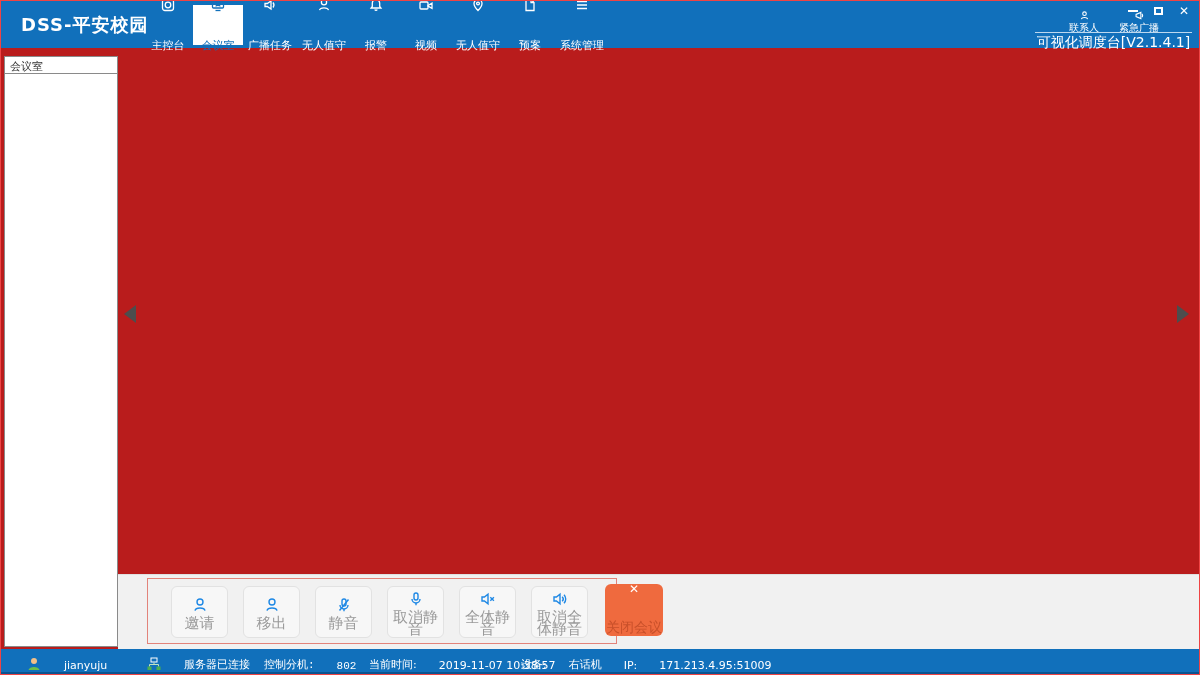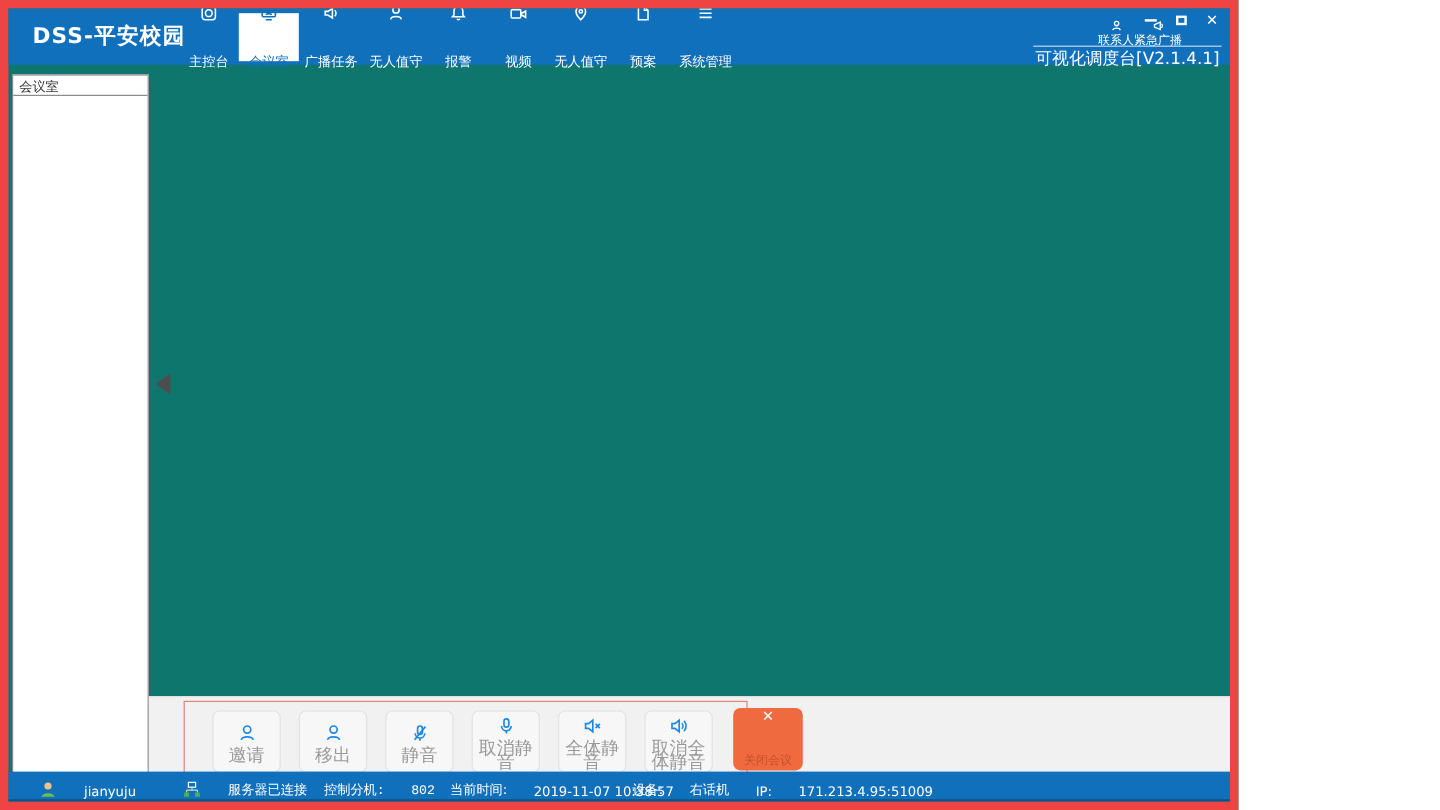--- a/index.html
+++ b/index.html
@@ -1,35 +1,35 @@
 <!DOCTYPE html>
 <html><head>
 <meta charset="utf-8">
 <style>
   * { margin:0; padding:0; box-sizing:border-box; }
   html,body { width:1200px; height:675px; }
   body { font-family:"DejaVu Sans","Liberation Sans",sans-serif; }
-  .app { position:relative; width:1032px; height:675px; background:#0f766e; overflow:hidden; border:7px solid #ef4444; }
+  .app { position:relative; width:1200px; height:675px; background:#b91c1c; overflow:hidden; border:1px solid #ef4444; }
 
   
   .top-bar { position:absolute; left:0; top:0; width:100%; height:47px; background:#1170bb; }
   .logo { position:absolute; left:20px; top:0; height:47px; line-height:47px; color:#fff; font-size:18px; font-weight:bold; letter-spacing:1px; white-space:nowrap; }
   .tabs { position:absolute; left:142px; top:0; height:47px; display:flex; }
   .tab { min-width:50px; padding:0 5px; height:40px; margin-top:4px; display:flex; flex-direction:column; align-items:center; justify-content:center; color:#fff; cursor:pointer;gap:24px; }
   .tab.active { background:#fff; color:#1170bb; }
   .tab .t-icon { height:17px; display:flex; align-items:center; }
   .tab .t-label { font-size:11px; white-space:nowrap; margin-top:1px; }
 
   .win-controls { position:absolute; top:4px; right:10px; display:flex; gap:16px; align-items:center; height:12px; }
   .wc { color:#fff; cursor:pointer; display:flex; align-items:center; }
   .min-bar { width:10px; height:2px; background:#fff; }
   .max-box { width:9px; height:8px; border:2px solid #fff; }
   .close-x { font-size:12px; font-weight:bold; line-height:10px; }
 
-  .quick-actions { position:absolute; top:9px; right:40px; display:flex; }
+  .quick-actions { position:absolute; top:9px; right:40px; display:flex; gap:20px; }
   .qa { display:flex; flex-direction:column; align-items:center; color:#fff; cursor:pointer; }
   .qa .qa-icon { height:10px; display:flex; align-items:center; }
   .qa .qa-label { font-size:10px; white-space:nowrap; margin-top:1px; }
   .sep-line { position:absolute; top:31px; right:7px; width:157px; border-top:1px solid #bcd8ef; }
   .subtitle { position:absolute; top:33px; right:7px; width:157px; text-align:center; color:#fff; font-size:14px; white-space:nowrap; }
 
   
   .sidebar { position:absolute; left:3px; top:55px; width:114px; height:591px; background:#fff; border:1px solid #8a8a8a; }
   .sidebar-header { height:17px; padding:2px 5px; font-size:11px; color:#333; border-bottom:1px solid #8a8a8a; }
 
@@ -40,21 +40,21 @@
 
   
   .bottom-strip { position:absolute; left:117px; top:573px; width:1083px; height:77px; background:#f1f1f1; border-top:1px solid #e0e0e0; }
   .highlight-rect { position:absolute; left:146px; top:577px; width:470px; height:66px; border:1px solid #e2837a; }
   .conf-buttons { position:absolute; left:170px; top:585px; display:flex; gap:15px; }
   .conf-btn { width:57px; height:52px; background:#f7f7f7; border:1px solid #e2e2e2; border-radius:6px; display:flex; flex-direction:column; align-items:center; justify-content:center; color:#9a9a9a; cursor:pointer; padding:2px; }
   .conf-btn .b-icon { color:#1e88e5; height:18px; display:flex; align-items:center; }
   .conf-btn .b-label { font-size:15px; line-height:12px; text-align:center; margin-top:3px; }
   .close-meeting { position:absolute; left:604px; top:583px; width:58px; height:52px; background:#ef6a3e; border-radius:6px; display:flex; flex-direction:column; align-items:center; justify-content:center; cursor:pointer; }
   .close-meeting .cm-x { color:#fff; font-size:12px; font-weight:bold; line-height:12px; }
-  .close-meeting .cm-label { font-size:10px; color:#c8502a; margin-top:24px; white-space:nowrap; }
+  .close-meeting .cm-label { font-size:14px; color:#c8502a; margin-top:24px; white-space:nowrap; }
 
   
   .status-bar { position:absolute; left:0; bottom:2px; width:100%; height:23px; background:#1170bb; color:#fff; font-size:11px; }
   .sb-item { position:absolute; top:0; height:23px; display:flex; align-items:flex-end; gap:22px; white-space:nowrap; }
   .bottom-edge { position:absolute; left:0; bottom:0; width:100%; height:2px; background:#0c5490; }
 
   svg { display:block; }
 </style>
 </head>
 <body>

